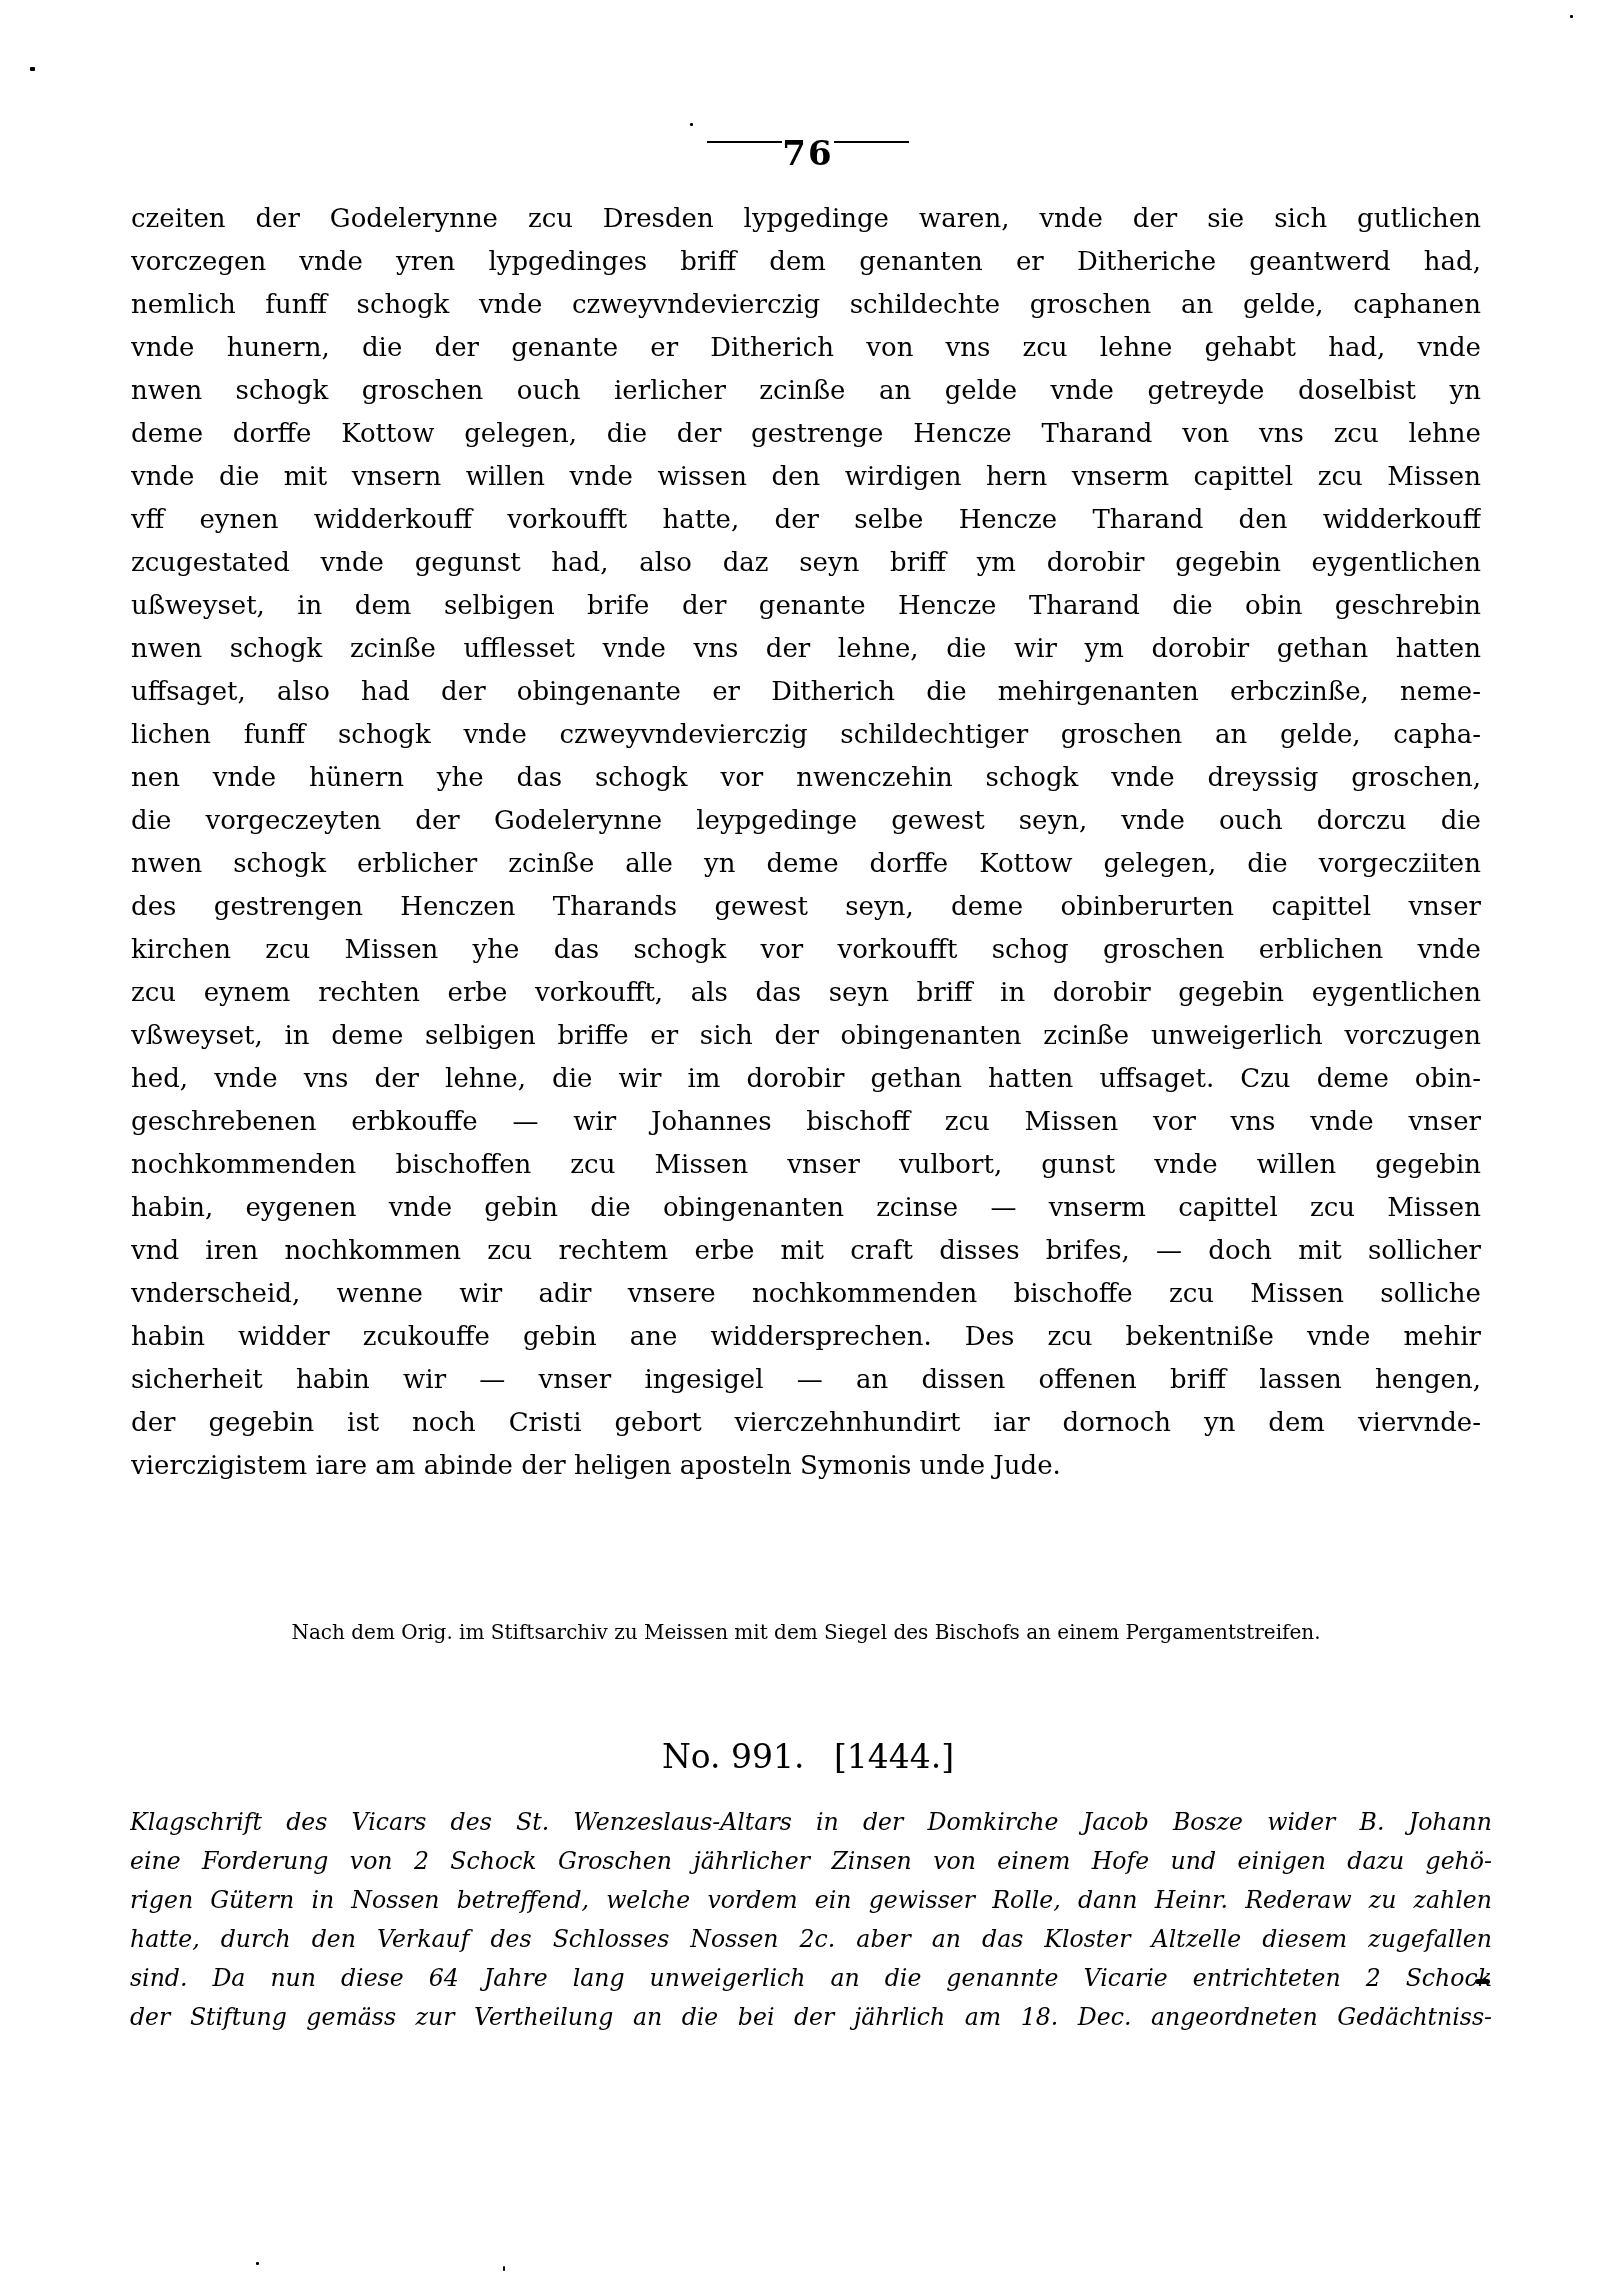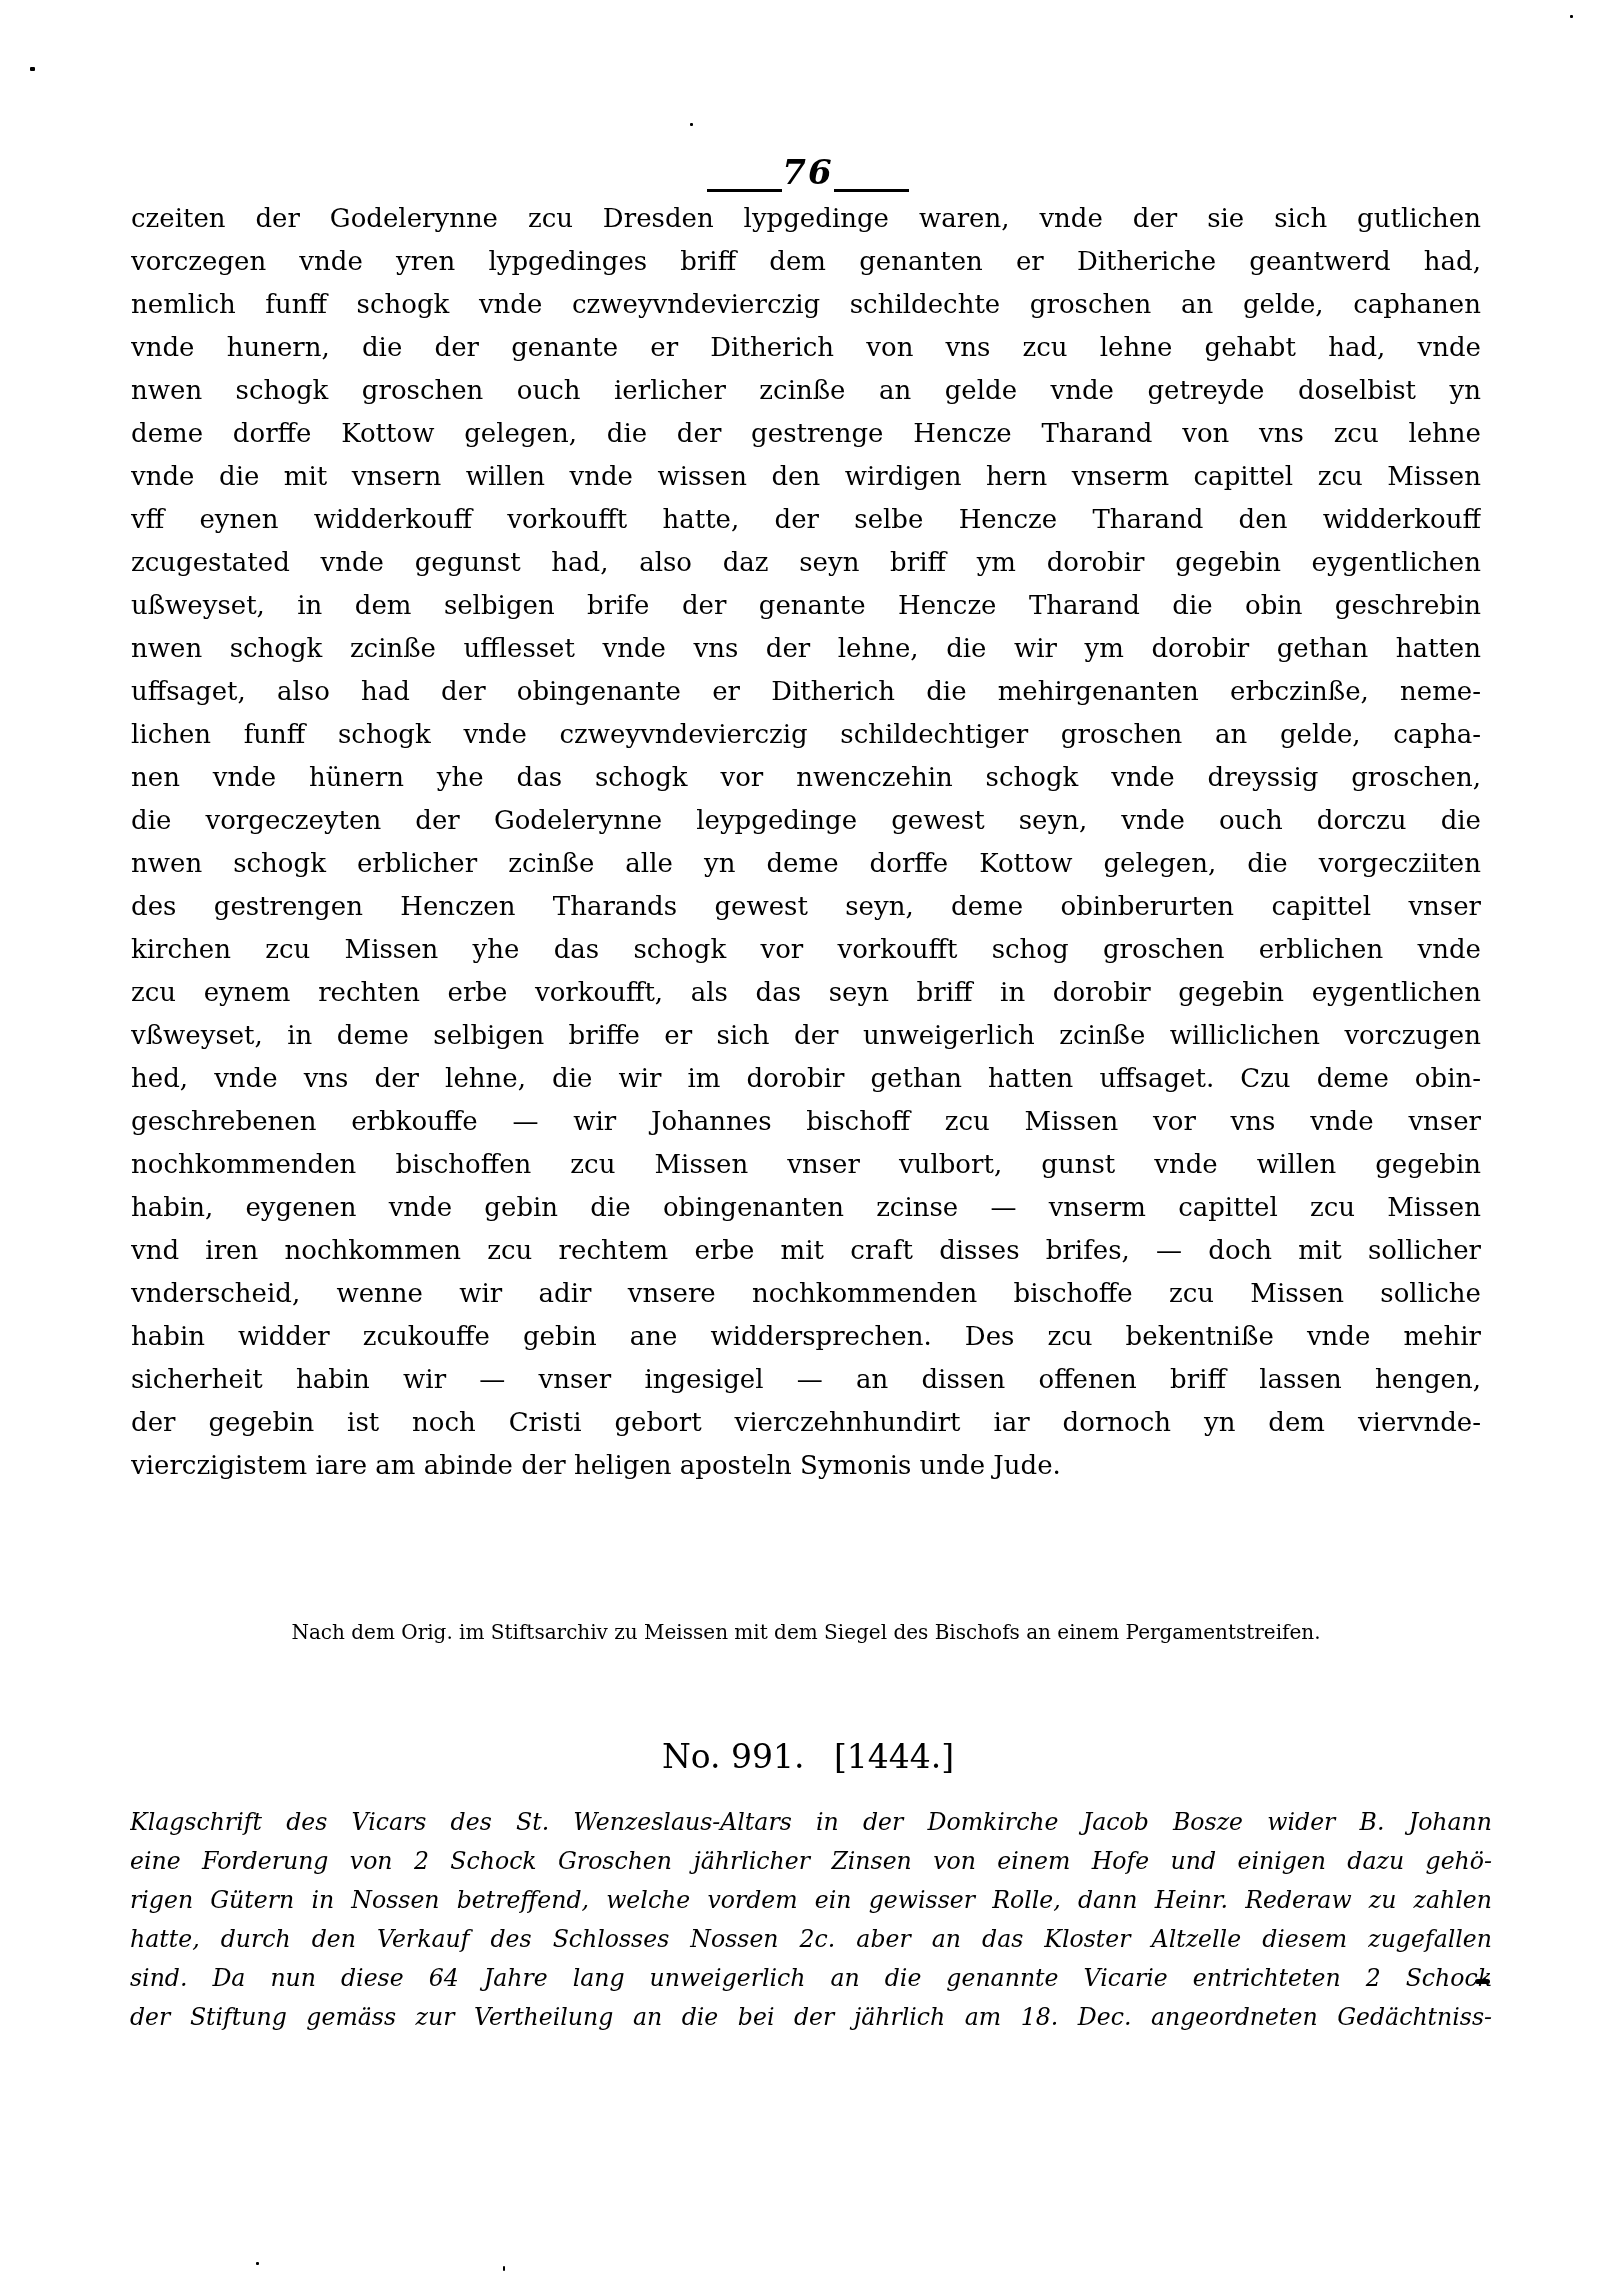--- a/index.html
+++ b/index.html
@@ -17,23 +17,22 @@
   }
 
   
   .running-head {
     position: absolute;
     top: 133px;
     left: 0;
     width: 1616px;
     height: 59px;
     display: flex;
-    align-items: flex-end;
+    align-items: flex-start;
     justify-content: center;
-    font-style: italic;
   }
   .head-rule {
     width: 75px;
     height: 2.7px;
     background: #000;
     margin-top: 7.5px;
   }
   .page-number {
     font-size: 34px;
     font-weight: 700;
@@ -137,21 +136,21 @@
   <div class="body-line">ußweyset, in dem selbigen brife der genante Hencze Tharand die obin geschrebin</div>
   <div class="body-line">nwen schogk zcinße ufflesset vnde vns der lehne, die wir ym dorobir gethan hatten</div>
   <div class="body-line">uffsaget, also had der obingenante er Ditherich die mehirgenanten erbczinße, neme-</div>
   <div class="body-line">lichen funff schogk vnde czweyvndevierczig schildechtiger groschen an gelde, capha-</div>
   <div class="body-line">nen vnde hünern yhe das schogk vor nwenczehin schogk vnde dreyssig groschen,</div>
   <div class="body-line">die vorgeczeyten der Godelerynne leypgedinge gewest seyn, vnde ouch dorczu die</div>
   <div class="body-line">nwen schogk erblicher zcinße alle yn deme dorffe Kottow gelegen, die vorgecziiten</div>
   <div class="body-line">des gestrengen Henczen Tharands gewest seyn, deme obinberurten capittel vnser</div>
   <div class="body-line">kirchen zcu Missen yhe das schogk vor vorkoufft schog groschen erblichen vnde</div>
   <div class="body-line">zcu eynem rechten erbe vorkoufft, als das seyn briff in dorobir gegebin eygentlichen</div>
-  <div class="body-line">vßweyset, in deme selbigen briffe er sich der unweigerlich zcinße williclichen vorczugen</div>
+  <div class="body-line">vßweyset, in deme selbigen briffe er sich der obingenanten zcinße unweigerlich vorczugen</div>
   <div class="body-line">hed, vnde vns der lehne, die wir im dorobir gethan hatten uffsaget. Czu deme obin-</div>
   <div class="body-line">geschrebenen erbkouffe — wir Johannes bischoff zcu Missen vor vns vnde vnser</div>
   <div class="body-line">nochkommenden bischoffen zcu Missen vnser vulbort, gunst vnde willen gegebin</div>
   <div class="body-line">habin, eygenen vnde gebin die obingenanten zcinse — vnserm capittel zcu Missen</div>
   <div class="body-line">vnd iren nochkommen zcu rechtem erbe mit craft disses brifes, — doch mit sollicher</div>
   <div class="body-line">vnderscheid, wenne wir adir vnsere nochkommenden bischoffe zcu Missen solliche</div>
   <div class="body-line">habin widder zcukouffe gebin ane widdersprechen. Des zcu bekentniße vnde mehir</div>
   <div class="body-line">sicherheit habin wir — vnser ingesigel — an dissen offenen briff lassen hengen,</div>
   <div class="body-line">der gegebin ist noch Cristi gebort vierczehnhundirt iar dornoch yn dem viervnde-</div>
   <div class="body-line last">vierczigistem iare am abinde der heligen aposteln Symonis unde Jude.</div>

